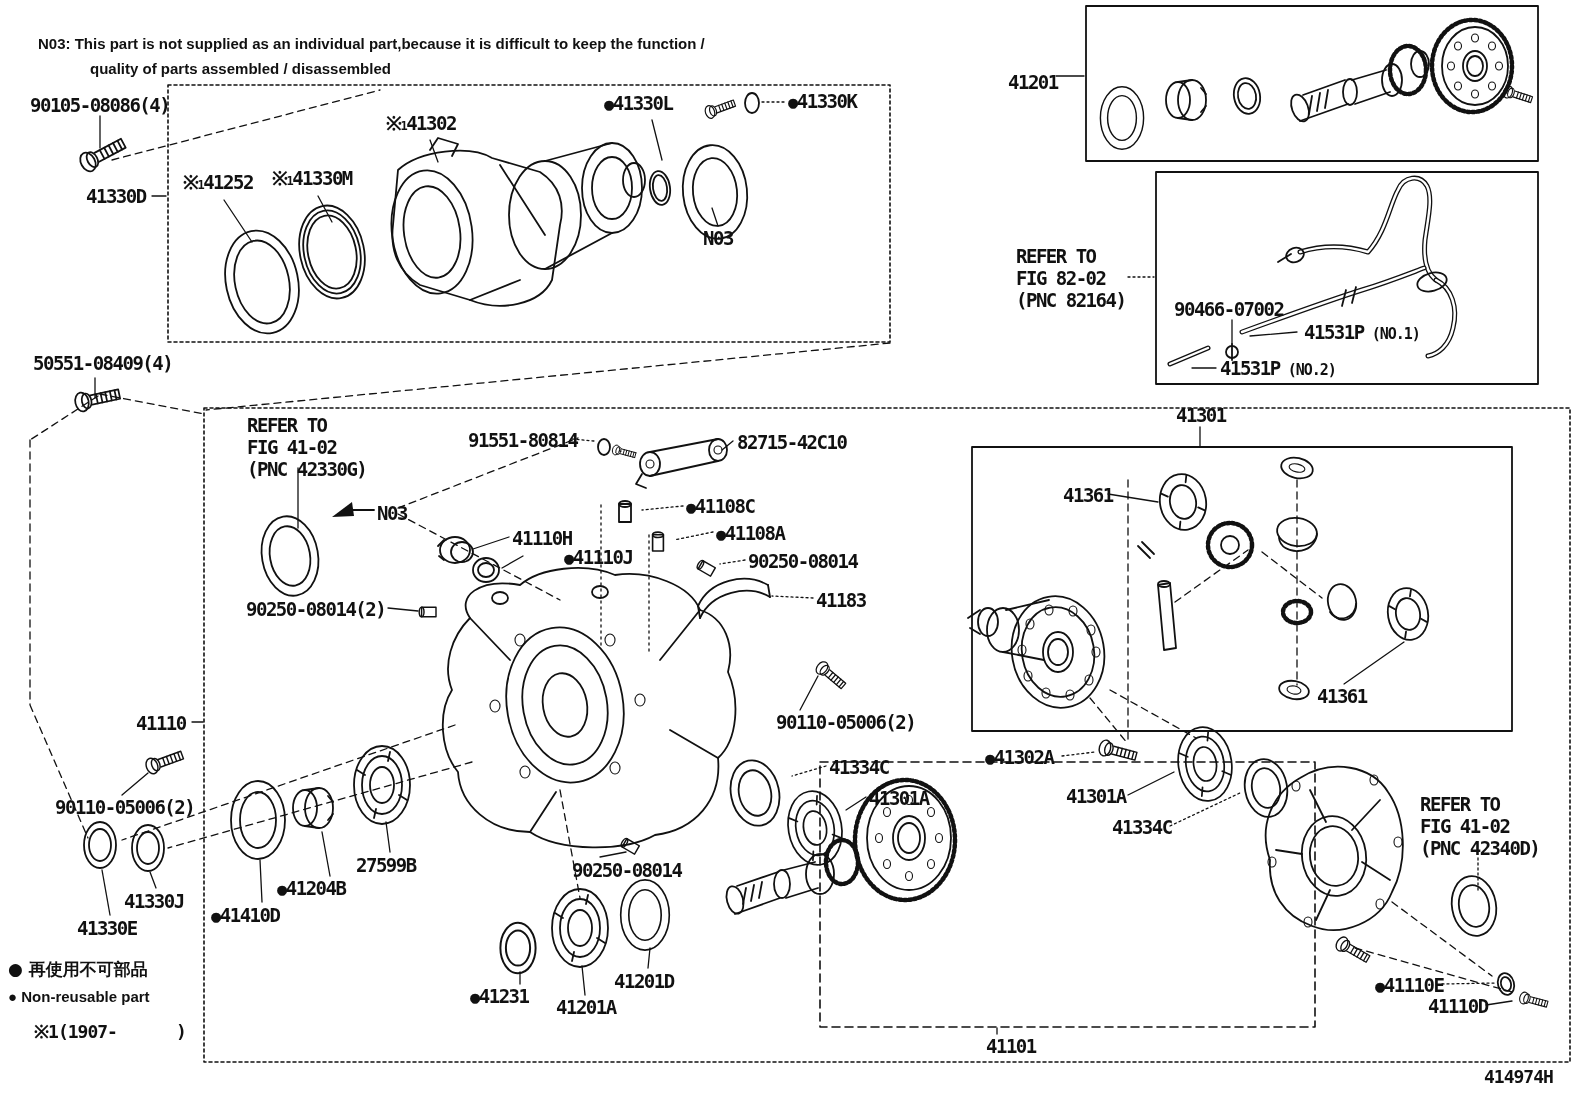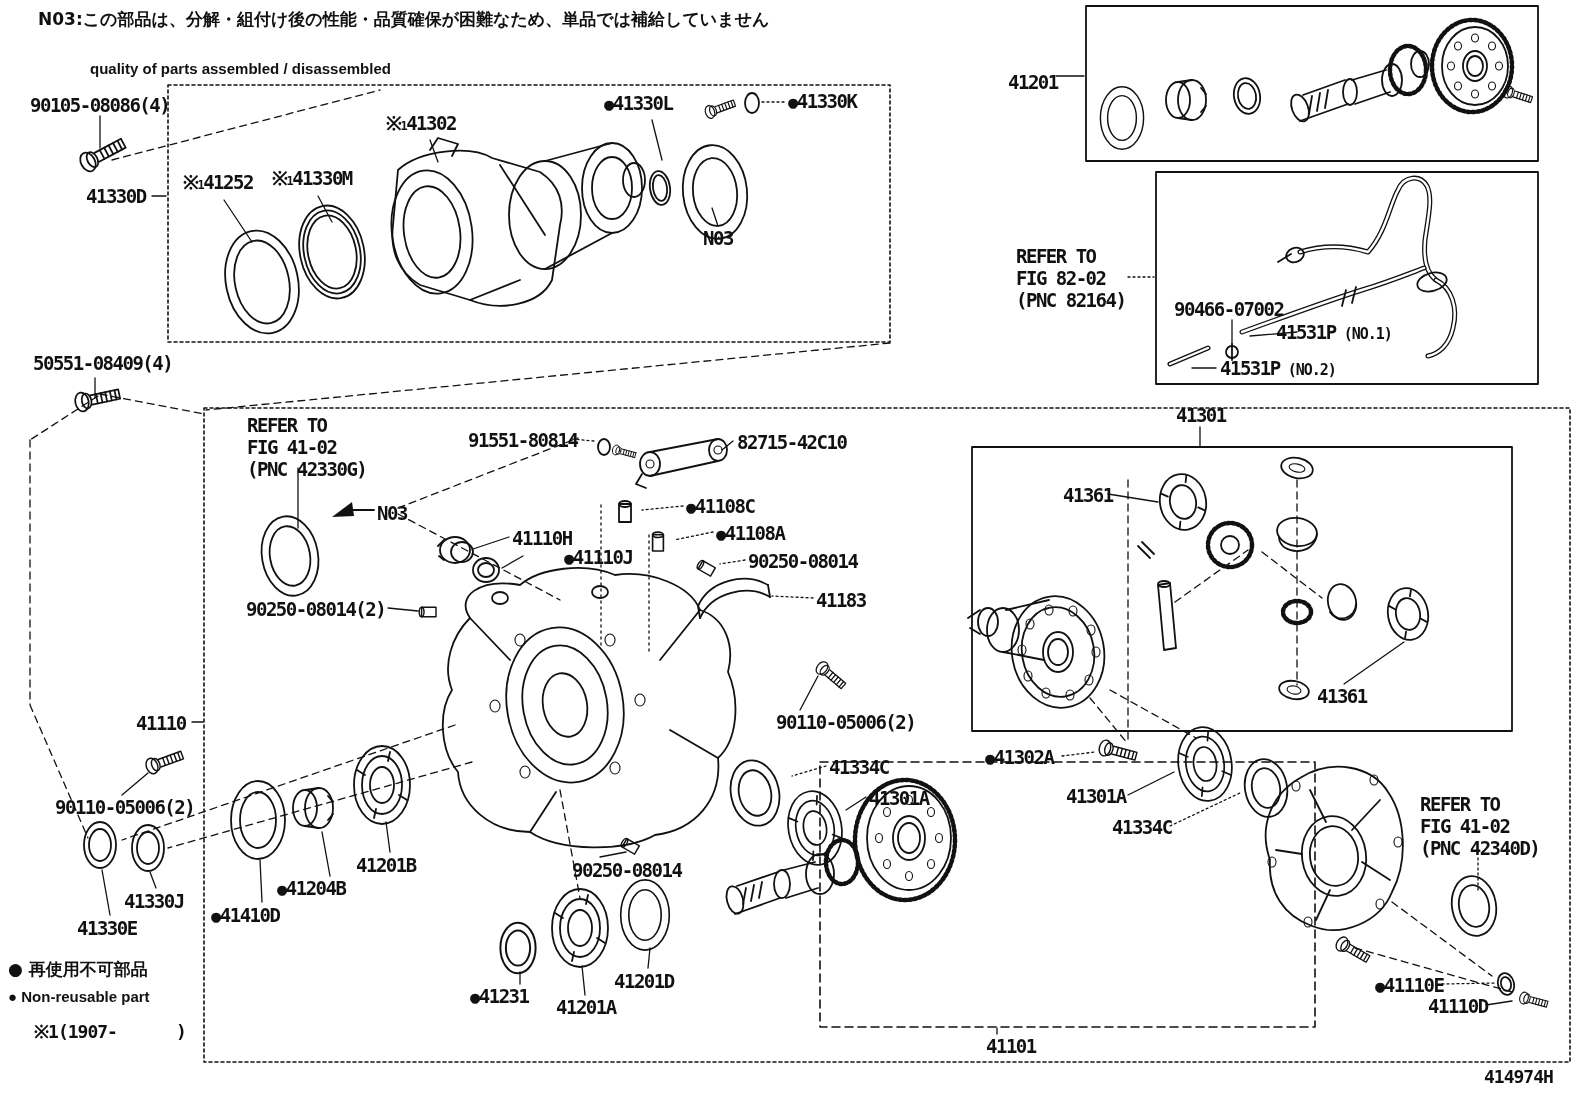--- a/index.html
+++ b/index.html
@@ -465,21 +465,21 @@
       <div class="plabel" style="left: 183px; top: 172px;"><span>※</span><span class="sub">1</span><span class="txt">41252</span></div>
       <div class="plabel" style="left: 272px; top: 168px;"><span>※</span><span class="sub">1</span><span class="txt">41330M</span></div>
       <div class="plabel" style="left: 386px; top: 113px;"><span>※</span><span class="sub">1</span><span class="txt">41302</span></div>
       <div class="plabel" style="left: 604px; top: 93px;"><span class="blt">●</span><span class="txt">41330L</span></div>
       <div class="plabel" style="left: 788px; top: 91px;"><span class="blt">●</span><span class="txt">41330K</span></div>
       <div class="plabel" style="left: 703px; top: 228px;"><span class="txt">N03</span></div>
       <div class="plabel" style="left: 33px; top: 353px;"><span class="txt">50551-08409(4)</span></div>
       <div class="plabel" style="left: 1008px; top: 72px;"><span class="txt">41201</span></div>
       <div class="plabel refer" style="left: 1016px; top: 245px;"><div>REFER TO</div><div>FIG 82-02</div><div>(PNC 82164)</div></div>
       <div class="plabel" style="left: 1174px; top: 299px;"><span class="txt">90466-07002</span></div>
-      <div class="plabel" style="left: 1276px; top: 322px;"><span class="txt">41531P</span><span class="suf"> (NO.1)</span></div>
+      <div class="plabel" style="left: 1304px; top: 322px;"><span class="txt">41531P</span><span class="suf"> (NO.1)</span></div>
       <div class="plabel" style="left: 1220px; top: 358px;"><span class="txt">41531P</span><span class="suf"> (NO.2)</span></div>
       <div class="plabel" style="left: 1176px; top: 405px;"><span class="txt">41301</span></div>
       <div class="plabel refer" style="left: 247px; top: 414px;"><div>REFER TO</div><div>FIG 41-02</div><div>(PNC 42330G)</div></div>
       <div class="plabel" style="left: 468px; top: 430px;"><span class="txt">91551-80814</span></div>
       <div class="plabel" style="left: 737px; top: 432px;"><span class="txt">82715-42C10</span></div>
       <div class="plabel" style="left: 377px; top: 503px;"><span class="txt">N03</span></div>
       <div class="plabel" style="left: 686px; top: 496px;"><span class="blt">●</span><span class="txt">41108C</span></div>
       <div class="plabel" style="left: 512px; top: 528px;"><span class="txt">41110H</span></div>
       <div class="plabel" style="left: 716px; top: 523px;"><span class="blt">●</span><span class="txt">41108A</span></div>
       <div class="plabel" style="left: 526px; top: 547px; margin-left: 38px;"><span class="blt">●</span><span class="txt">41110J</span></div>
@@ -490,35 +490,35 @@
       <div class="plabel" style="left: 776px; top: 712px;"><span class="txt">90110-05006(2)</span></div>
       <div class="plabel" style="left: 136px; top: 713px;"><span class="txt">41110</span></div>
       <div class="plabel" style="left: 829px; top: 757px;"><span class="txt">41334C</span></div>
       <div class="plabel" style="left: 869px; top: 788px;"><span class="txt">41301A</span></div>
       <div class="plabel" style="left: 985px; top: 747px;"><span class="blt">●</span><span class="txt">41302A</span></div>
       <div class="plabel" style="left: 1066px; top: 786px;"><span class="txt">41301A</span></div>
       <div class="plabel" style="left: 1112px; top: 817px;"><span class="txt">41334C</span></div>
       <div class="plabel" style="left: 1317px; top: 686px;"><span class="txt">41361</span></div>
       <div class="plabel refer" style="left: 1420px; top: 793px;"><div>REFER TO</div><div>FIG 41-02</div><div>(PNC 42340D)</div></div>
       <div class="plabel" style="left: 55px; top: 797px;"><span class="txt">90110-05006(2)</span></div>
-      <div class="plabel" style="left: 356px; top: 855px;"><span class="txt">41201B</span></div>
+      <div class="plabel" style="left: 356px; top: 855px;"><span class="txt">27599B</span></div>
       <div class="plabel" style="left: 277px; top: 878px;"><span class="blt">●</span><span class="txt">41204B</span></div>
       <div class="plabel" style="left: 124px; top: 891px;"><span class="txt">41330J</span></div>
       <div class="plabel" style="left: 211px; top: 905px;"><span class="blt">●</span><span class="txt">41410D</span></div>
       <div class="plabel" style="left: 77px; top: 918px;"><span class="txt">41330E</span></div>
       <div class="plabel" style="left: 572px; top: 860px;"><span class="txt">90250-08014</span></div>
       <div class="plabel" style="left: 614px; top: 971px;"><span class="txt">41201D</span></div>
       <div class="plabel" style="left: 470px; top: 986px;"><span class="blt">●</span><span class="txt">41231</span></div>
       <div class="plabel" style="left: 556px; top: 997px;"><span class="txt">41201A</span></div>
       <div class="plabel" style="left: 1375px; top: 975px;"><span class="blt">●</span><span class="txt">41110E</span></div>
       <div class="plabel" style="left: 1428px; top: 996px;"><span class="txt">41110D</span></div>
       <div class="plabel" style="left: 986px; top: 1036px;"><span class="txt">41101</span></div>
     </div>
 
-<div class="note-jp" style="left:38px;top:8px">N03:この部品は、分解・組付け後の性能・品質確保が困難なため、単品では補給していません</div>
+<div class="note-en" style="left:38px;top:35px">N03: This part is not supplied as an individual part,because it is difficult to keep the function /</div>
 <div class="note-en" style="left:90px;top:60px">quality of parts assembled / disassembled</div>
 
 <div class="legend-jp" style="left:8px;top:958px"><span>●</span> <span>再使用不可部品</span></div>
 <div class="legend-en" style="left:8px;top:988px"><span>●</span> <span>Non-reusable part</span></div>
 <div class="legend-note" style="left:34px;top:1019px"><span>※</span><span class="sub">1</span><span>(1907-      )</span></div>
 
 <div class="docnum" style="left:1484px;top:1066px">414974H</div>
 
 </div>
 

